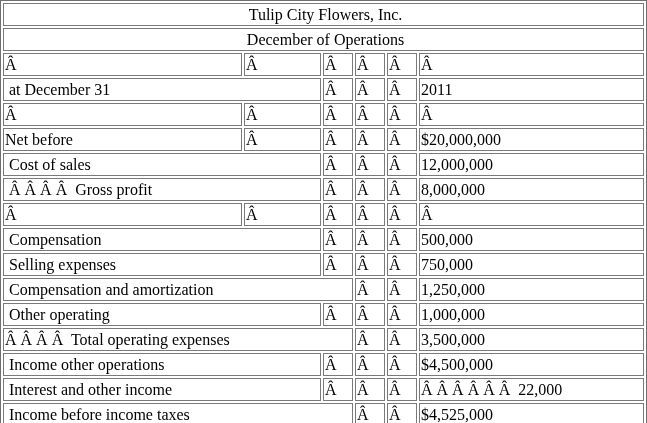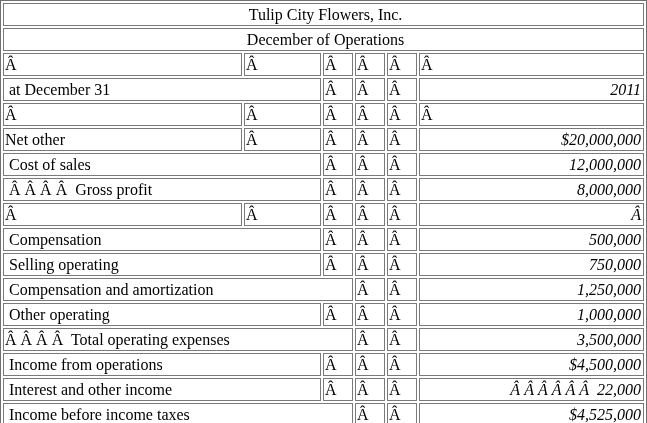--- a/index.html
+++ b/index.html
@@ -22,21 +22,21 @@
     border: 1px solid #7a7a7a;
     padding: 0 2px 0 1px;
     height: 23px;
     box-sizing: border-box;
     white-space: pre;
     overflow: hidden;
     vertical-align: middle;
     line-height: 19px;
   }
   .statement-table td.align-center { text-align: center; padding-left: 6px; }
-  .statement-table td.align-right  { text-align: right; font-style: italic; }
+  .statement-table td.align-right  { text-align: left; }
   .statement-table td.align-left   { text-align: left; }
 </style>
 </head>
 <body>
 
 <table class="statement-table">
   <colgroup>
     <col style="width:239px">
     <col style="width:77px">
     <col style="width:30px">
@@ -68,21 +68,21 @@
       </tr>
       <tr>
         <td class="align-left">Â</td>
         <td class="align-left">Â</td>
         <td class="align-left">Â</td>
         <td class="align-left">Â</td>
         <td class="align-left">Â</td>
         <td class="align-left">Â</td>
       </tr>
       <tr>
-        <td class="align-left">Net other</td>
+        <td class="align-left">Net before</td>
         <td class="align-left">Â</td>
         <td class="align-left">Â</td>
         <td class="align-left">Â</td>
         <td class="align-left">Â</td>
         <td class="align-right">$20,000,000</td>
       </tr>
       <tr>
         <td colspan="2" class="align-left"> Cost of sales</td>
         <td class="align-left">Â</td>
         <td class="align-left">Â</td>
@@ -105,21 +105,21 @@
         <td class="align-right">Â</td>
       </tr>
       <tr>
         <td colspan="2" class="align-left"> Compensation</td>
         <td class="align-left">Â</td>
         <td class="align-left">Â</td>
         <td class="align-left">Â</td>
         <td class="align-right">500,000</td>
       </tr>
       <tr>
-        <td colspan="2" class="align-left"> Selling operating</td>
+        <td colspan="2" class="align-left"> Selling expenses</td>
         <td class="align-left">Â</td>
         <td class="align-left">Â</td>
         <td class="align-left">Â</td>
         <td class="align-right">750,000</td>
       </tr>
       <tr>
         <td colspan="3" class="align-left"> Compensation and amortization</td>
         <td class="align-left">Â</td>
         <td class="align-left">Â</td>
         <td class="align-right">1,250,000</td>
@@ -131,21 +131,21 @@
         <td class="align-left">Â</td>
         <td class="align-right">1,000,000</td>
       </tr>
       <tr>
         <td colspan="3" class="align-left">Â Â Â Â  Total operating expenses</td>
         <td class="align-left">Â</td>
         <td class="align-left">Â</td>
         <td class="align-right">3,500,000</td>
       </tr>
       <tr>
-        <td colspan="2" class="align-left"> Income from operations</td>
+        <td colspan="2" class="align-left"> Income other operations</td>
         <td class="align-left">Â</td>
         <td class="align-left">Â</td>
         <td class="align-left">Â</td>
         <td class="align-right">$4,500,000</td>
       </tr>
       <tr>
         <td colspan="2" class="align-left"> Interest and other income</td>
         <td class="align-left">Â</td>
         <td class="align-left">Â</td>
         <td class="align-left">Â</td>

